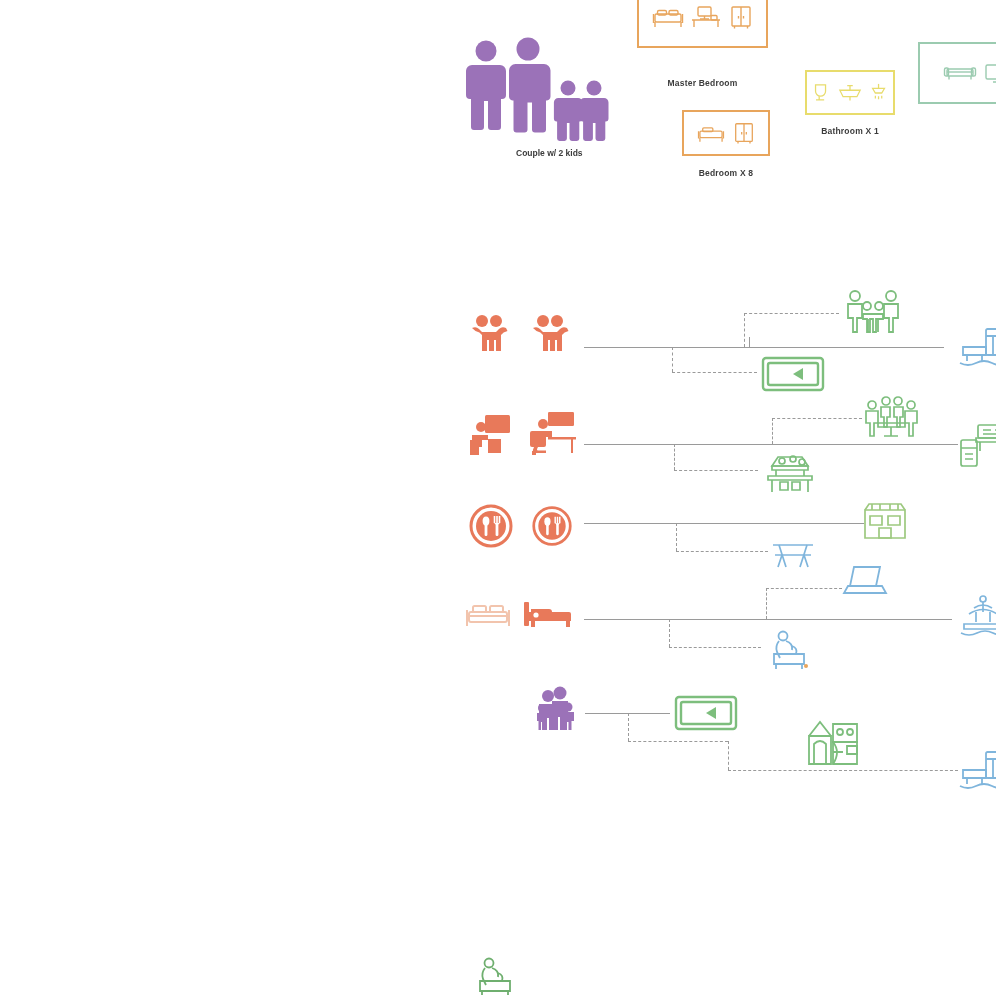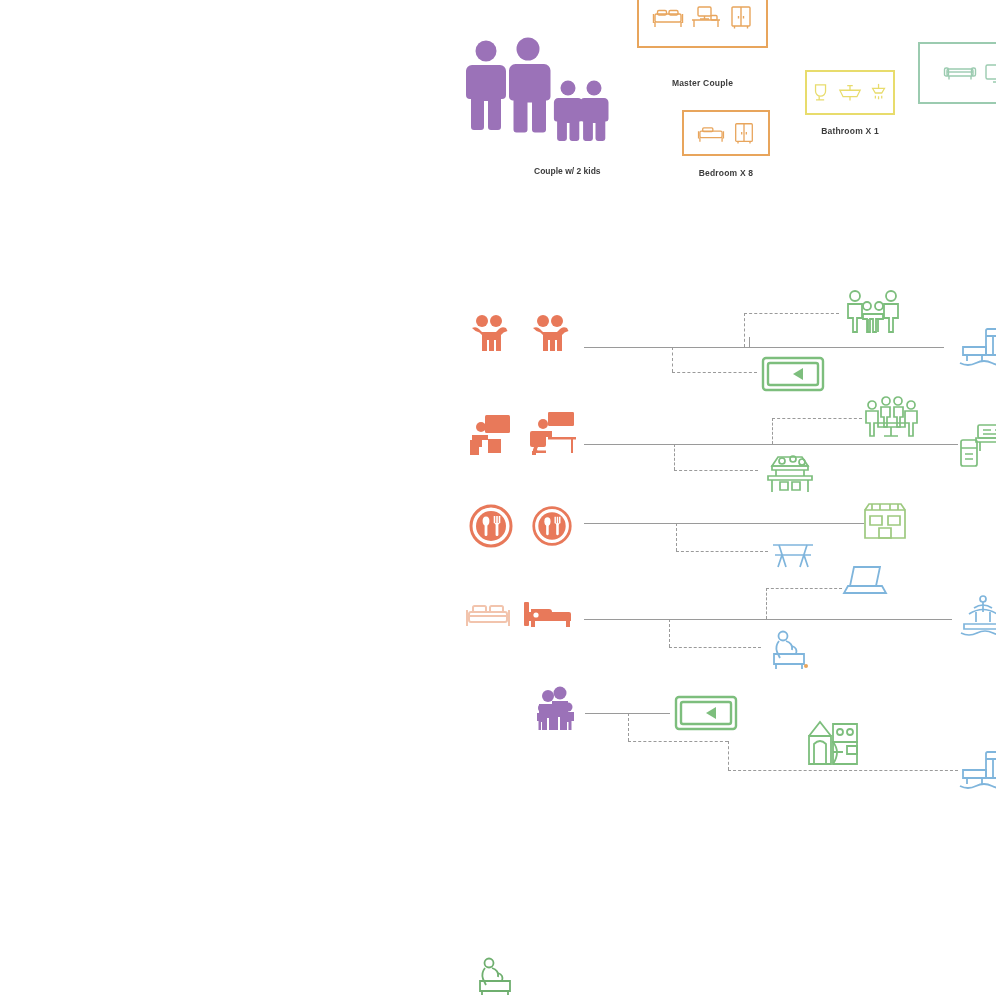--- a/index.html
+++ b/index.html
@@ -82,21 +82,21 @@
         <path d="M52 26 h32 a6.5 6.5 0 0 1 6.5 6.5 v26 a4 4 0 0 1 -4.5 4 v29 a3 3 0 0 1 -3 3 h-8 a3 3 0 0 1 -3 -3 v-27 h-4.5 v27 a3 3 0 0 1 -3 3 h-8 a3 3 0 0 1 -3 -3 v-29 a4 4 0 0 1 -4.5 -4 v-26 a6.5 6.5 0 0 1 6.5 -6.5 z"></path>
 
         <circle cx="108" cy="50" r="7.5"></circle>
         <path d="M98 60 h20 a4.5 4.5 0 0 1 4.5 4.5 v16 a3 3 0 0 1 -3.2 3 v17 a2.4 2.4 0 0 1 -2.4 2.4 h-5 a2.4 2.4 0 0 1 -2.4 -2.4 v-15.5 h-2.6 v15.5 a2.4 2.4 0 0 1 -2.4 2.4 h-5 a2.4 2.4 0 0 1 -2.4 -2.4 v-17 a3 3 0 0 1 -3.2 -3 v-16 a4.5 4.5 0 0 1 4.5 -4.5 z"></path>
 
         <circle cx="134" cy="50" r="7.5"></circle>
         <path d="M124 60 h20 a4.5 4.5 0 0 1 4.5 4.5 v16 a3 3 0 0 1 -3.2 3 v17 a2.4 2.4 0 0 1 -2.4 2.4 h-5 a2.4 2.4 0 0 1 -2.4 -2.4 v-15.5 h-2.6 v15.5 a2.4 2.4 0 0 1 -2.4 2.4 h-5 a2.4 2.4 0 0 1 -2.4 -2.4 v-17 a3 3 0 0 1 -3.2 -3 v-16 a4.5 4.5 0 0 1 4.5 -4.5 z"></path>
       </g>
     </svg>
   </div>
-  <div class="persona-label" style="left:534px;top:148px;margin-top:18px;">Couple w/ 2 kids</div>
+  <div class="persona-label" style="left:516px;top:148px;">Couple w/ 2 kids</div>
 
   <div class="room-box" style="left:637px;top:-14px;width:131px;height:62px;border-color:#E8A55C;">
     <svg width="32" height="26" viewBox="0 0 32 26">
       <g fill="none" stroke="#E8A55C" stroke-width="1.4">
         <rect x="3" y="10" width="26" height="8" rx="1.5"></rect>
         <rect x="5.5" y="6.5" width="9" height="4.5" rx="1.4"></rect>
         <rect x="17" y="6.5" width="9" height="4.5" rx="1.4"></rect>
         <path d="M3 18 v5 M29 18 v5 M1.5 10 v9 M30.5 10 v9"></path>
       </g>
     </svg>
@@ -108,21 +108,21 @@
         <rect x="21" y="11.5" width="6" height="4.5" rx="1"></rect>
       </g>
     </svg>
     <svg width="26" height="26" viewBox="0 0 26 26">
       <g fill="none" stroke="#E8A55C" stroke-width="1.4">
         <rect x="4" y="3" width="18" height="19" rx="1"></rect>
         <path d="M13 3 v19 M10.5 12 v2.5 M15.5 12 v2.5 M6.5 22 v2.5 M19.5 22 v2.5"></path>
       </g>
     </svg>
   </div>
-  <div class="room-label" style="left:637px;top:78px;width:131px;">Master Couple</div>
+  <div class="room-label" style="left:637px;top:78px;width:131px;">Master Bedroom</div>
 
   <div class="room-box" style="left:682px;top:110px;width:88px;height:46px;border-color:#E8A55C;">
     <svg width="30" height="24" viewBox="0 0 32 26">
       <g fill="none" stroke="#E8A55C" stroke-width="1.4">
         <rect x="4" y="11" width="24" height="7" rx="1.5"></rect>
         <rect x="7" y="7.5" width="11" height="4" rx="1.2"></rect>
         <path d="M4 18 v4.5 M28 18 v4.5 M2.5 11 v8 M29.5 11 v8"></path>
       </g>
     </svg>
     <svg width="24" height="24" viewBox="0 0 26 26">

